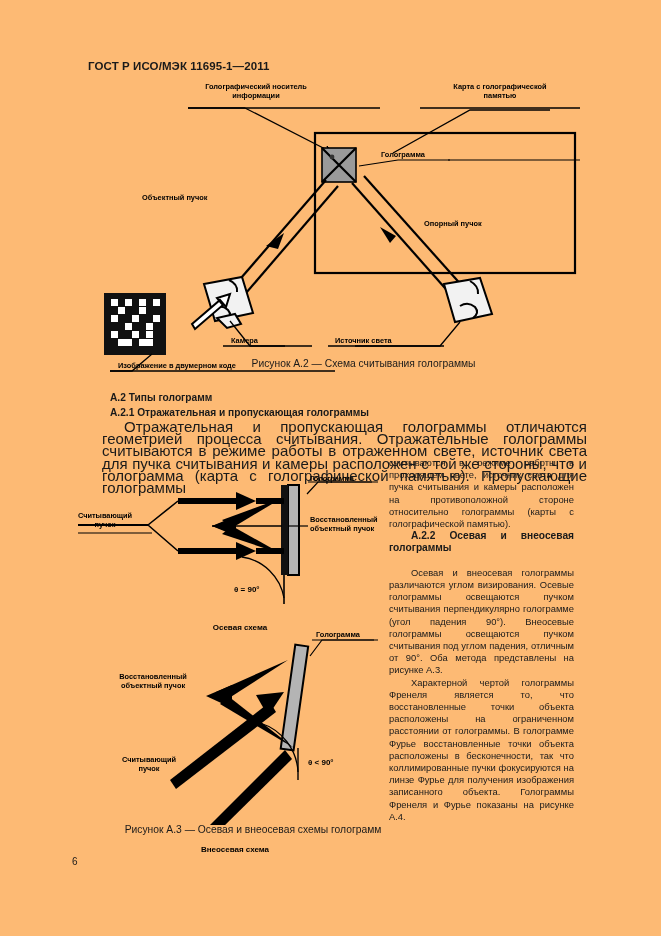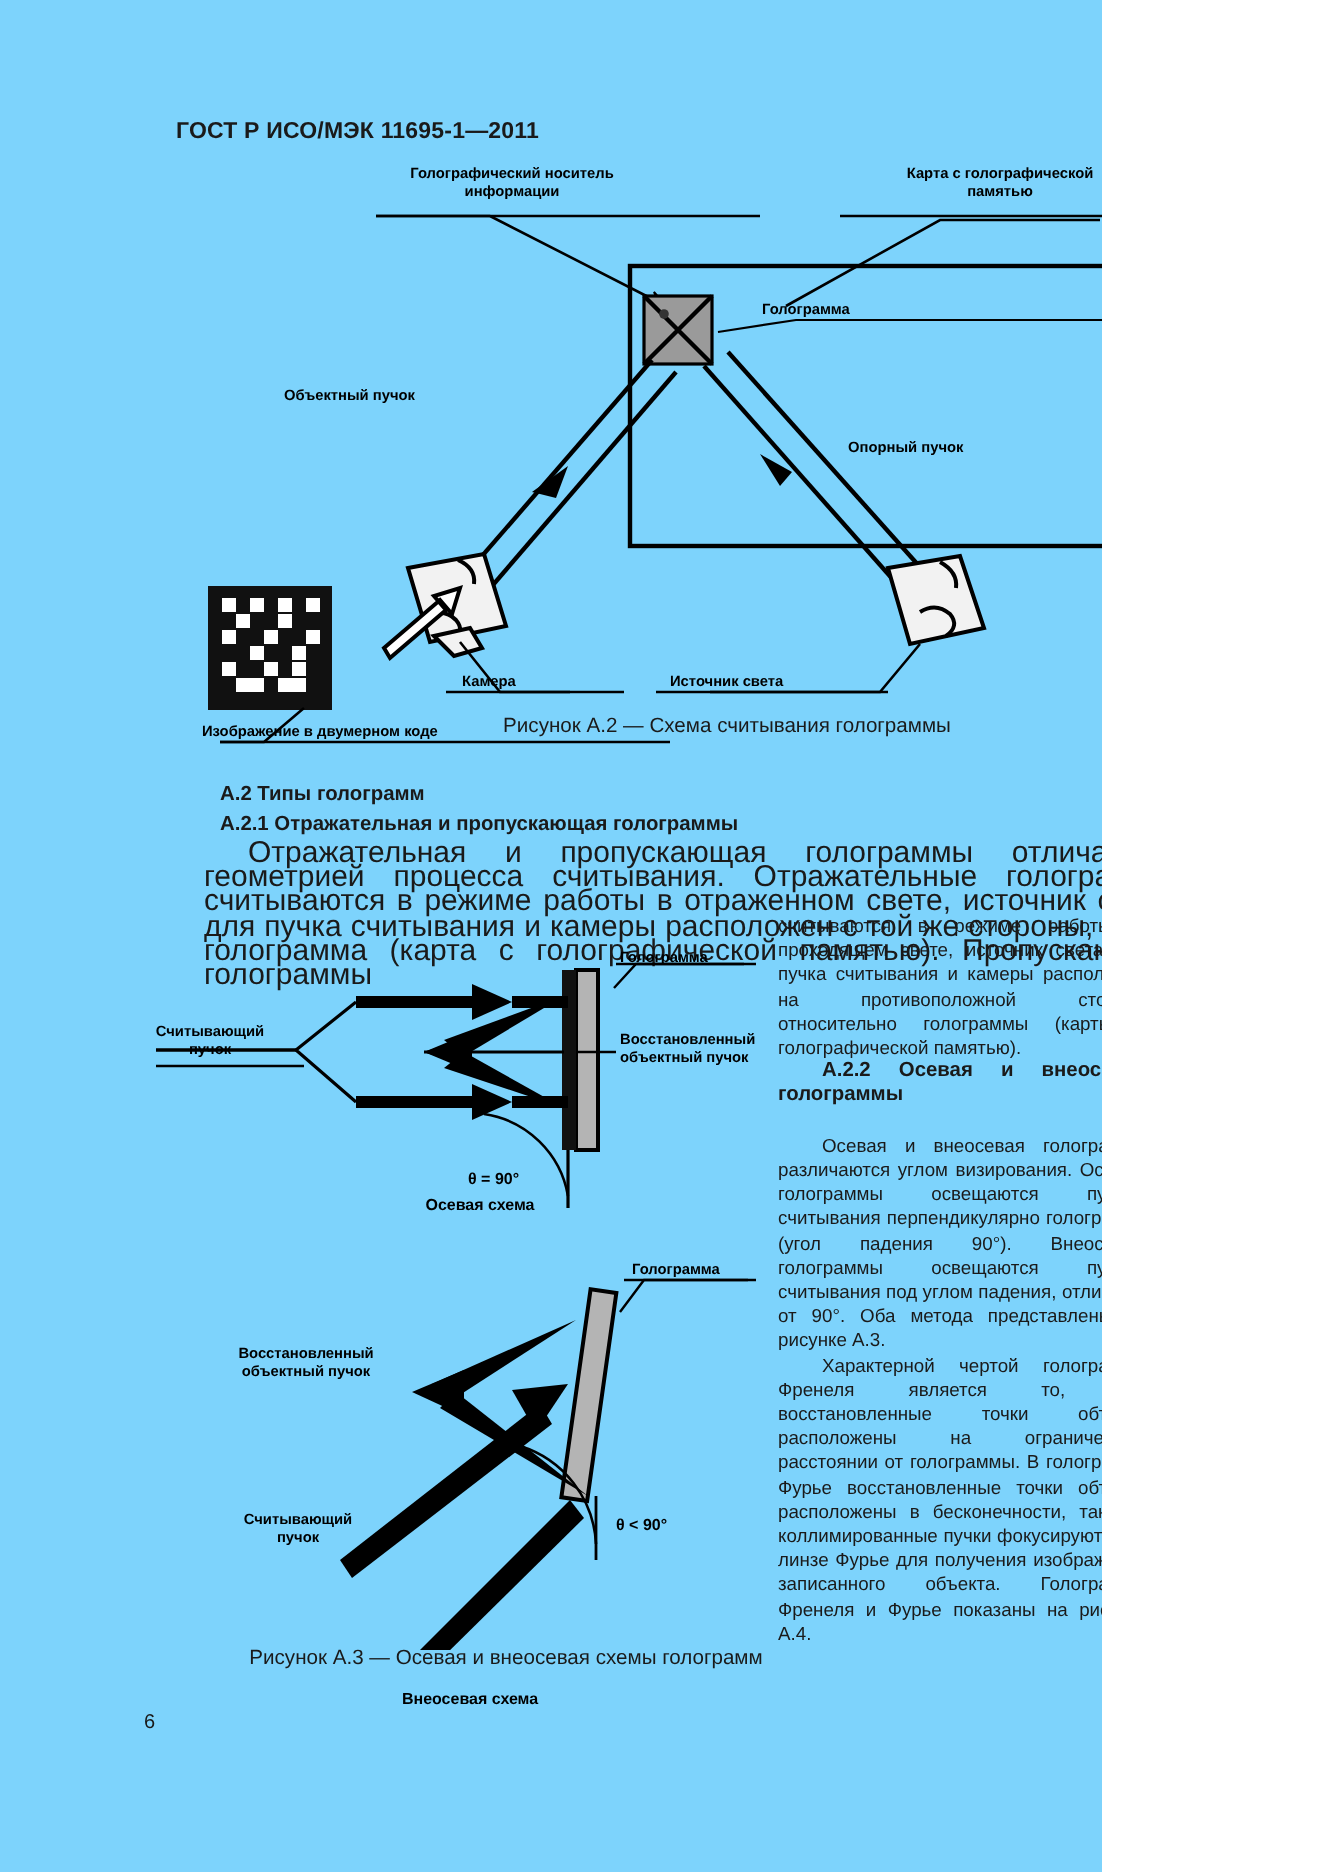--- a/index.html
+++ b/index.html
@@ -7,23 +7,23 @@
     margin: 0;
     padding: 0;
     background: #ffffff;
   }
   body {
     font-family: "Liberation Sans", sans-serif;
     color: #1a1a1a;
   }
   .page {
     position: relative;
-    width: 551px;
+    width: 661px;
     height: 936px;
-    background: #7dd3fc;
+    background: #fdba74;
     overflow: hidden;
   }
 
   
   .doc-header {
     position: absolute;
     left: 88px;
     top: 60px;
     font-size: 11.5px;
     font-weight: bold;
@@ -232,21 +232,21 @@
     <div class="dlabel" style="left:301px; top:62px;">Голограмма</div>
 
     <div class="dlabel" style="left:62px; top:105px;">Объектный пучок</div>
 
     <div class="dlabel" style="left:328px; top:131px;padding-left:16px;">Опорный пучок</div>
 
     <div class="dlabel" style="left:151px; top:248px;">Камера</div>
 
     <div class="dlabel" style="left:255px; top:248px;">Источник света</div>
 
-    <div class="dlabel" style="left:21px; top:273px;">Изображение в двумерном коде</div>
+    <div class="dlabel" style="left:38px; top:273px;">Изображение в двумерном коде</div>
   </div>
 
   <div class="fig-caption" id="caption-a2">Рисунок А.2 — Схема считывания голограммы</div>
 
   <div class="heading" id="h-a2">А.2  Типы голограмм</div>
 
   <div class="heading" id="h-a21">А.2.1  Отражательная и пропускающая голограммы</div>
 
   <div class="full-par" id="par-a21">Отражательная и пропускающая голограммы отличаются геометрией процесса считывания. Отражательные голограммы считываются в режиме работы в отраженном свете, источник света для пучка считывания и камеры расположен с той же стороны, что и голограмма (карта с голографической памятью). Пропускающие голограммы</div>
 
@@ -322,21 +322,21 @@
       <span>пучок</span>
     </div>
 
     <div class="dlabel" style="left:250px; top:35px;">
       <span>Восстановленный</span><br>
       <span>объектный пучок</span>
     </div>
 
     <div class="dlabel" style="left:174px; top:105px; font-size:8px;">θ = 90°</div>
 
-    <div class="dlabel ctr" style="left:125px; top:118px; width:110px; font-size:8px;text-align:center;">Осевая схема</div>
+    <div class="dlabel ctr" style="left:125px; top:143px; width:110px; font-size:8px;text-align:center;">Осевая схема</div>
 
     <div class="dlabel" style="left:256px; top:150px;">Голограмма</div>
 
     <div class="dlabel ctr" style="left:38px; top:192px; width:110px;">
       <span>Восстановленный</span><br>
       <span>объектный пучок</span>
     </div>
 
     <div class="dlabel ctr" style="left:45px; top:275px; width:88px;">
       <span>Считывающий</span><br>

